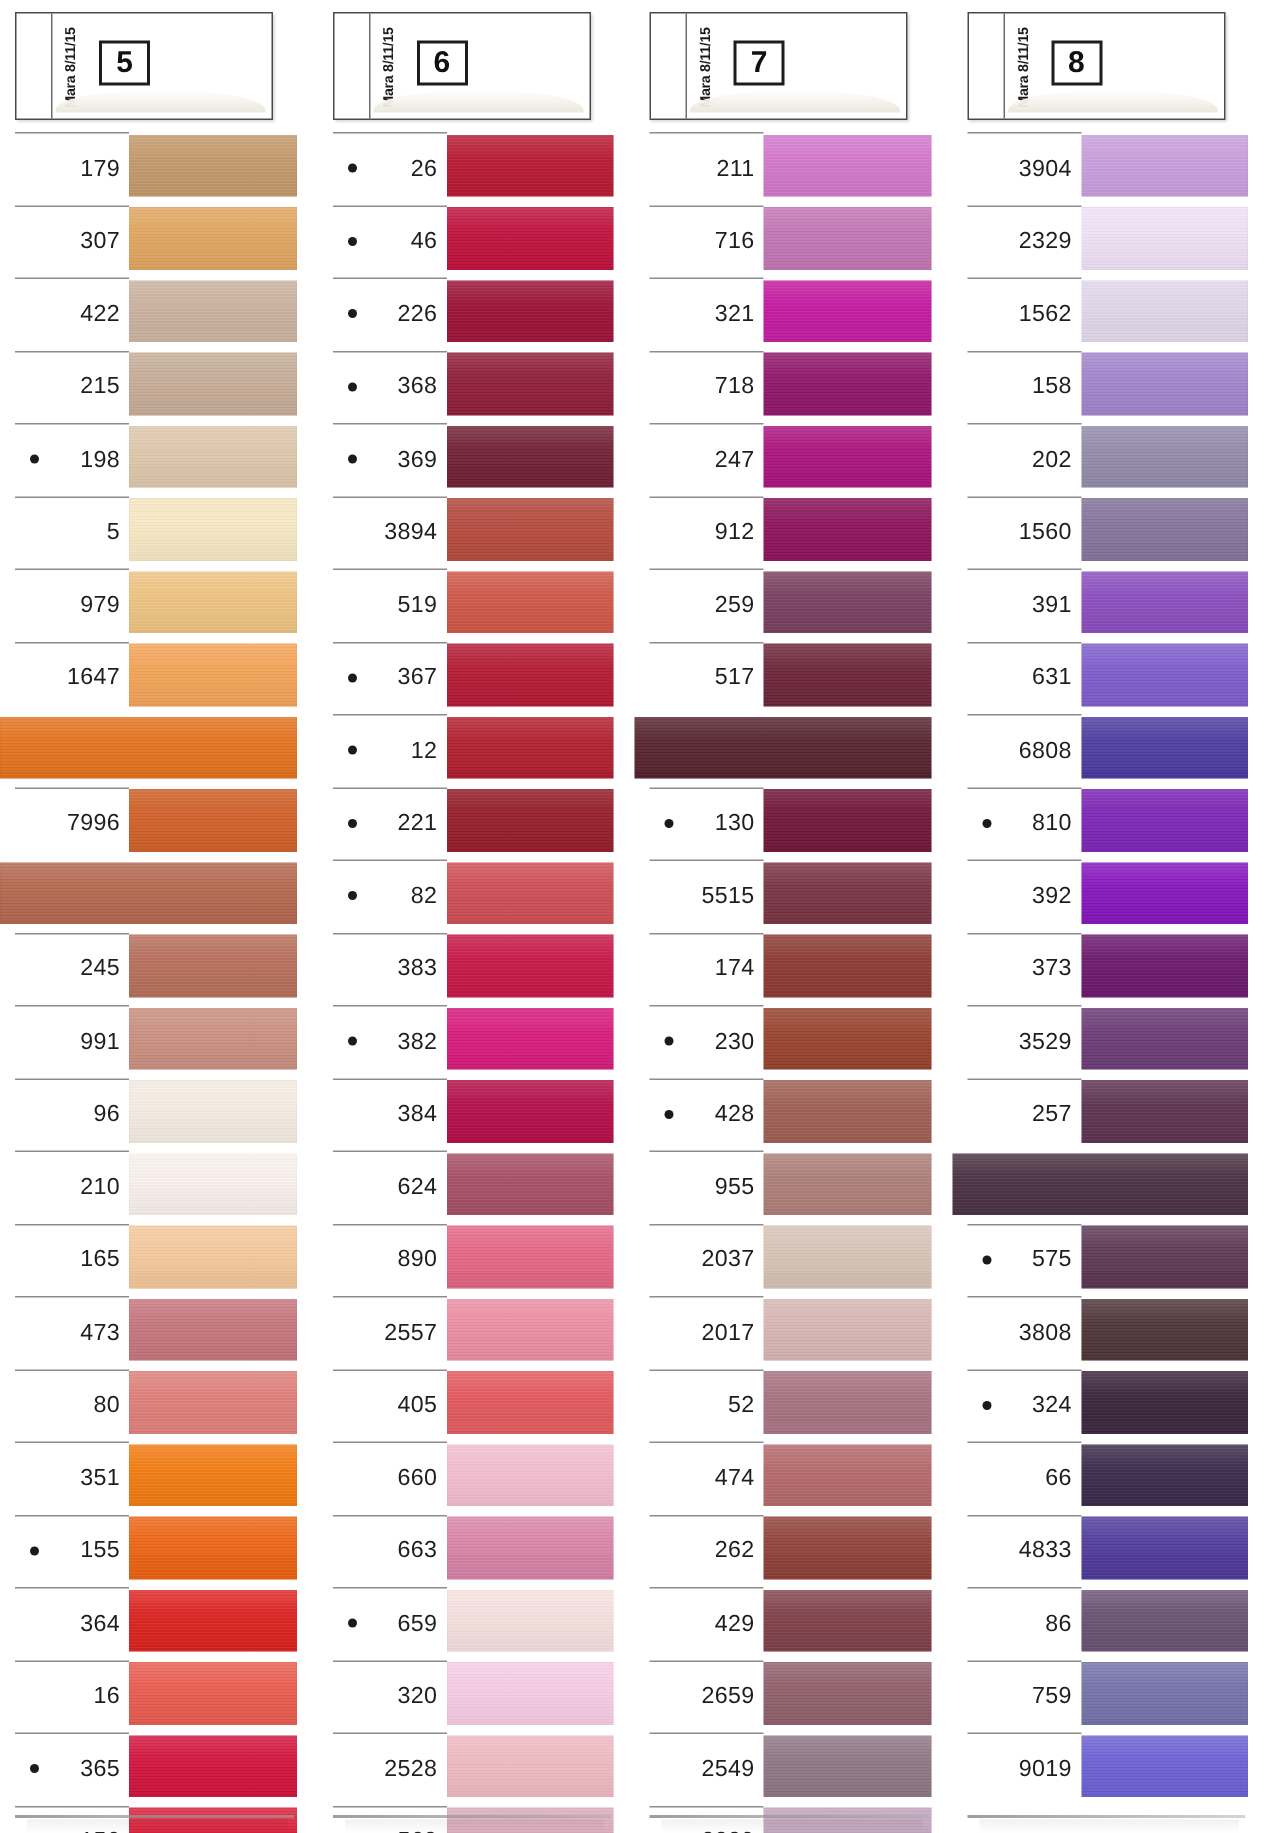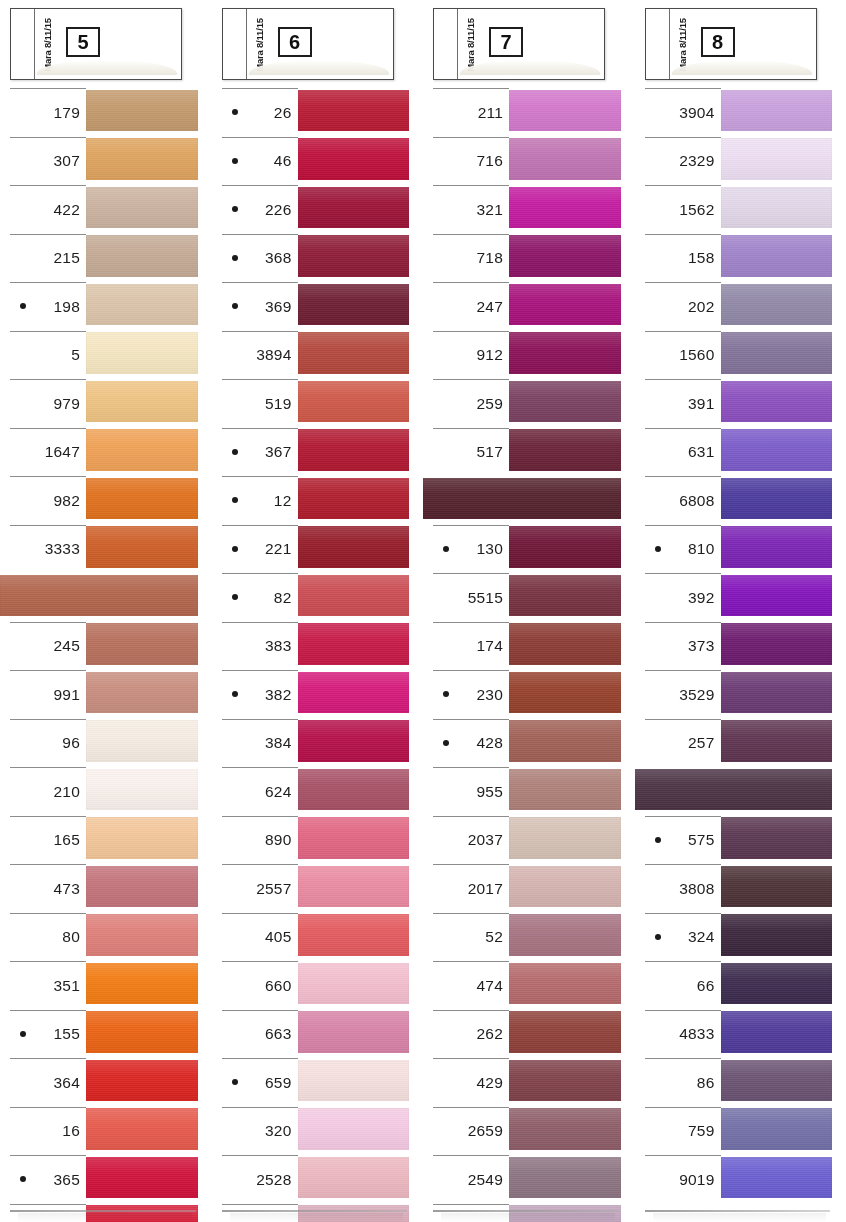--- a/index.html
+++ b/index.html
@@ -299,35 +299,31 @@
             <span class="code">1647</span>
           </div>
           <div class="swatch-cell">
             <div class="swatch" style="background: rgb(242, 162, 85);">
               <div class="thread-tex"></div>
               <div class="sheen"></div>
             </div>
           </div>
         </div>
         <div class="swatch-row">
-          <div class="label-cell">
-            <div class="rule"></div>
-            <span class="code">982</span>
-          </div>
           <div class="swatch-cell">
             <div class="swatch" style="background: rgb(226, 113, 28);">
               <div class="thread-tex"></div>
               <div class="sheen"></div>
             </div>
           </div>
         </div>
         <div class="swatch-row">
           <div class="label-cell">
             <div class="rule"></div>
-            <span class="code">3333</span>
+            <span class="code">7996</span>
           </div>
           <div class="swatch-cell">
             <div class="swatch" style="background: rgb(207, 94, 38);">
               <div class="thread-tex"></div>
               <div class="sheen"></div>
             </div>
           </div>
         </div>
         <div class="swatch-row">
           <div class="swatch-cell">

